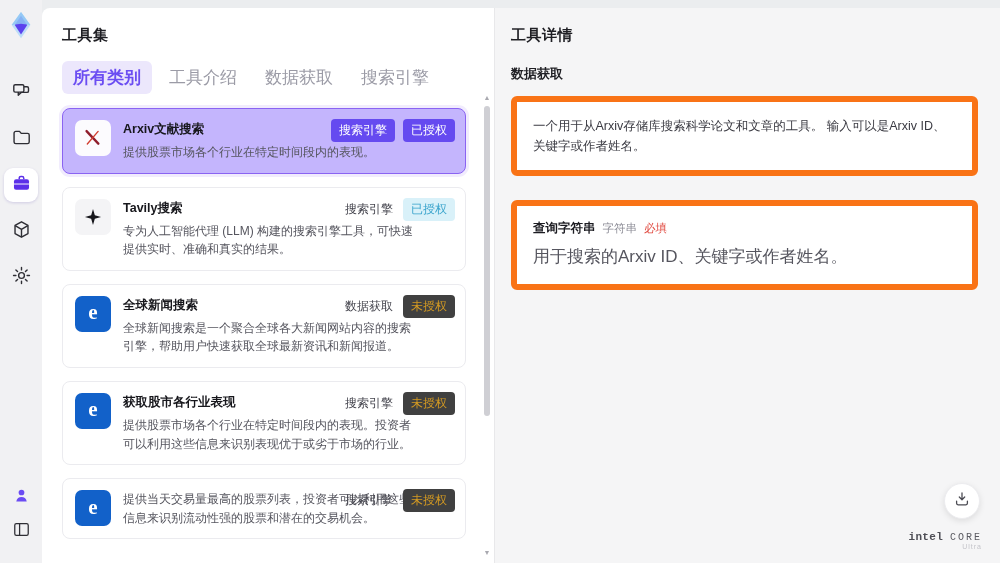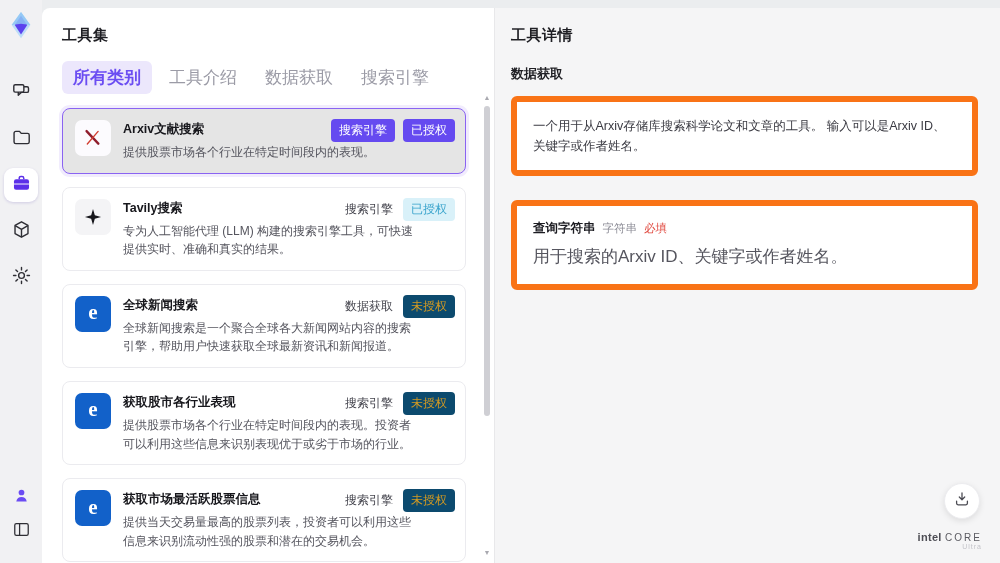--- a/index.html
+++ b/index.html
@@ -52,41 +52,41 @@
   }
   .tab.active { background: #ece7fc; color: #6b4df2; font-weight: bold; }
 
   .tool-list { display: flex; flex-direction: column; gap: 13px; padding-right: 14px; }
   .tool-card {
     position: relative; background: #ffffff; border: 1px solid #ebebef;
     border-radius: 8px; padding: 11px 12px; display: flex; gap: 12px;
     cursor: pointer;
   }
   .tool-card.selected {
-    background: #e5e5e5; border: 1.5px solid #8a63f2;
+    background: #c4b5fd; border: 1.5px solid #8a63f2;
     box-shadow: 0 0 0 3px rgba(138,99,242,.12);
   }
   .tool-ico {
     width: 36px; height: 36px; border-radius: 7px; flex: 0 0 36px;
     background: #f4f4f6; display: flex; align-items: center; justify-content: center;
     overflow: hidden;
   }
   .tool-ico.white { background: #fcfbfe; }
   .tool-ico.blue { background: #1261c9; }
   .tool-ico svg { width: 22px; height: 22px; }
   .tool-ico .eglyph { color: #ffffff; font-size: 21px; font-weight: bold; font-family: "Liberation Serif", serif; line-height: 1; transform: translateY(-1px); }
   .tool-body { flex: 1; min-width: 0; }
   .tool-name { font-size: 12.5px; font-weight: bold; color: #17171c; margin-bottom: 5px; margin-top: 1px; }
   .tool-desc { font-size: 12px; color: #55555e; line-height: 1.55; max-width: 292px; }
   .tool-tags { position: absolute; top: 10px; right: 10px; display: flex; gap: 8px; align-items: center; }
   .tag { font-size: 12px; border-radius: 4px; padding: 3px 8px; white-space: nowrap; }
   .tag.cat-plain { color: #45454e; padding: 3px 2px; }
   .tag.solid { background: #654af0; color: #ffffff; }
   .tag.auth { background: #d9f1f9; color: #3aa4cc; }
-  .tag.unauth { background: #0c4a6e; color: #d49a22; }
+  .tag.unauth { background: #404040; color: #d49a22; }
 
   
   .sb-track { position: absolute; top: 86px; bottom: 6px; right: 3px; width: 8px; }
   .sb-arrow { position: absolute; right: 0; width: 8px; height: 8px; color: #a9a9b0; font-size: 7px; line-height: 8px; text-align: center; }
   .sb-arrow.up { top: 0; }
   .sb-arrow.down { bottom: 0; }
   .sb-thumb {
     position: absolute; top: 12px; right: 1px; width: 6px; height: 310px;
     background: #cfcfd4; border-radius: 3px; cursor: grab;
   }
@@ -107,21 +107,21 @@
 
   
   .fab {
     position: absolute; right: 20px; bottom: 44px; width: 36px; height: 36px;
     border-radius: 50%; background: #ffffff; border: 1px solid #ececef;
     box-shadow: 0 2px 6px rgba(0,0,0,.10);
     display: flex; align-items: center; justify-content: center; color: #4a4a52; cursor: pointer;
   }
   .fab svg { width: 18px; height: 18px; }
   .brand { position: absolute; right: 18px; bottom: 12px; text-align: right; line-height: 1.1; }
-  .brand-main { font-size: 11px; color: #4e4e55; font-weight: bold; letter-spacing: .3px; }
+  .brand-main { font-size: 11px; color: #4e4e55; font-weight: bold; letter-spacing: .3px; font-family: Liberation Mono, monospace; }
   .brand-main .core { font-weight: normal; letter-spacing: 2px; font-size: 10px; color: #5a5a61; }
   .brand-sub { font-size: 7px; color: #c4c4ca; letter-spacing: 1px; }
 </style>
 </head>
 <body>
 
 <nav class="rail">
   <div class="logo">
     <svg viewBox="0 0 24 24" width="30" height="30">
       <polygon points="12,1.5 19.5,12 12,22.5 4.5,12" fill="#bcdcf8"></polygon>
@@ -265,21 +265,20 @@
           <span class="tag cat-plain">搜索引擎</span>
           <span class="tag unauth">未授权</span>
         </div>
       </div>
 
       <div class="tool-card">
         <div class="tool-ico blue">
           <span class="eglyph">e</span>
         </div>
         <div class="tool-body">
-          <div class="tool-name">获取市场最活跃股票信息</div>
           <div class="tool-desc">提供当天交易量最高的股票列表，投资者可以利用这些信息来识别流动性强的股票和潜在的交易机会。</div>
         </div>
         <div class="tool-tags">
           <span class="tag cat-plain">搜索引擎</span>
           <span class="tag unauth">未授权</span>
         </div>
       </div>
 
     </div>
 

